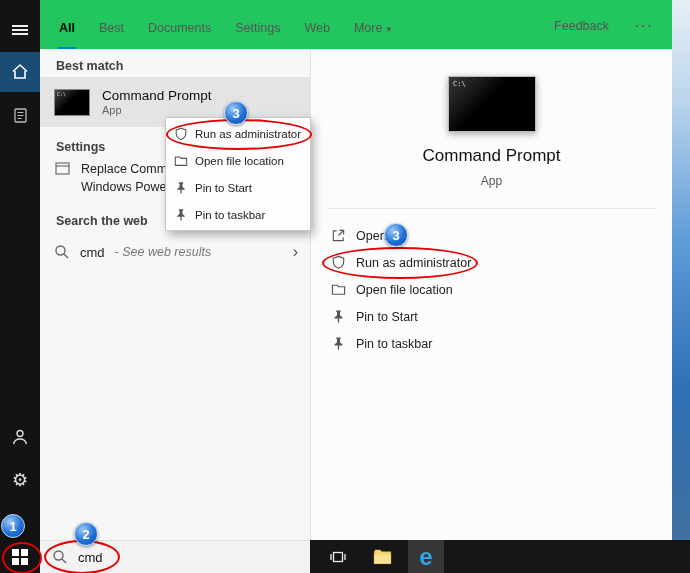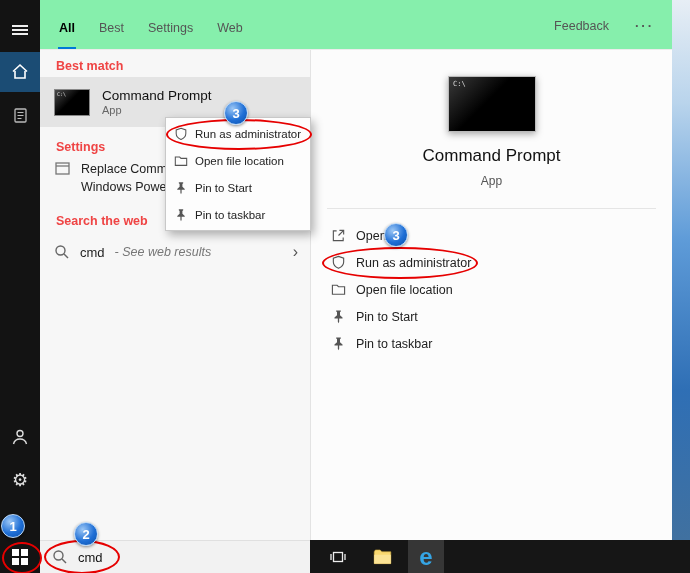--- a/index.html
+++ b/index.html
@@ -17,32 +17,32 @@
   .sb-home{top:52px;background:#1b4c74;}
   .sb-doc{top:95px;}
   .sb-person{top:417px;}
   .sb-gear{top:460px;color:#ddd;font-size:18px;}
   .sb-start{top:540px;height:33px;}
   .hamburger span{display:block;width:16px;height:2px;background:#eee;margin:2px 0;}
   .winlogo{display:grid;grid-template-columns:7px 7px;grid-template-rows:7px 7px;gap:2px;}
   .winlogo i{background:#fff;display:block;}
 
   
-  .topbar{position:absolute;left:40px;top:0;width:632px;height:50px;background:#86efac;
+  .topbar{position:absolute;left:40px;top:0;width:632px;height:50px;background:#22c55e;
     border-bottom:1px solid #ececec;display:flex;align-items:flex-end;padding:0 18px;box-sizing:border-box;z-index:5;}
   .tab{font-size:12.5px;color:#555;margin-right:22px;padding:16px 1px 14px;}
   .tab.active{color:#000;font-weight:700;border-bottom:2px solid var(--accent,#0078d7);padding-bottom:12px;}
   .tab .caret{font-size:9px;margin-left:4px;color:#555;}
   .topbar-right{margin-left:auto;display:flex;align-items:center;gap:26px;padding-bottom:16px;}
   .feedback{font-size:12.5px;color:#555;}
   .overflow{font-size:13px;color:#555;letter-spacing:2px;font-weight:700;}
 
   
   .left-panel{position:absolute;left:40px;top:50px;width:270px;height:490px;background:#f7f7f7;z-index:5;}
-  .section-header{position:absolute;left:16px;font-size:12.5px;font-weight:700;color:#ef4444;}
+  .section-header{position:absolute;left:16px;font-size:12.5px;font-weight:700;color:#404040;}
   .bm-header{top:9px;}
   .bm-item{position:absolute;left:0;top:27px;width:100%;height:50px;background:#e4e4e4;
     display:flex;align-items:center;gap:12px;padding-left:14px;box-sizing:border-box;}
   .thumb{width:36px;height:27px;background:linear-gradient(135deg,#4a4a4a 0%,#000 45%);
     border:1px solid #888;box-sizing:border-box;color:#ddd;font-family:"DejaVu Sans Mono",monospace;font-size:5px;padding:1px 2px;overflow:hidden;}
   .bm-title{font-size:13.5px;color:#111;line-height:1.25;}
   .bm-sub{font-size:11px;color:#666;}
   .settings-header{top:90px;}
   .settings-item{position:absolute;left:0;top:110px;width:100%;display:flex;gap:10px;padding-left:14px;box-sizing:border-box;}
   .settings-lines{font-size:12.5px;color:#222;line-height:1.45;}
@@ -147,22 +147,26 @@
           <i></i>
           <i></i>
           <i></i>
         </span>
     </div>
   </div>
 
   <div class="topbar">
     <div class="tab active">All</div>
     <div class="tab">Best</div>
+    <div class="tab">Documents</div>
     <div class="tab">Settings</div>
     <div class="tab">Web</div>
+    <div class="tab">
+      <span>More</span><span class="caret">▾</span>
+    </div>
     <div class="topbar-right">
       <div class="feedback">Feedback</div>
       <div class="overflow">···</div>
     </div>
   </div>
 
   <div class="left-panel">
     <div class="section-header bm-header">Best match</div>
 
     <div class="bm-item">

